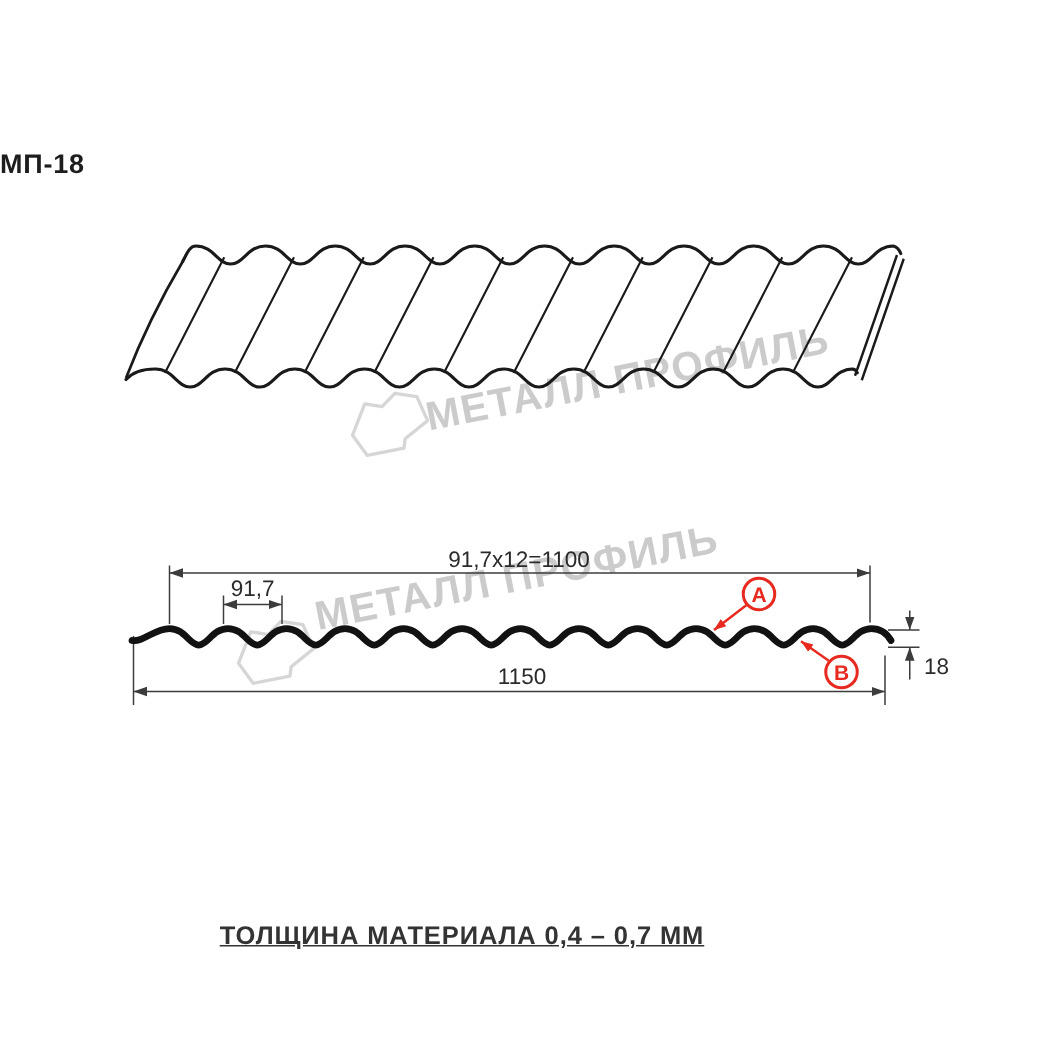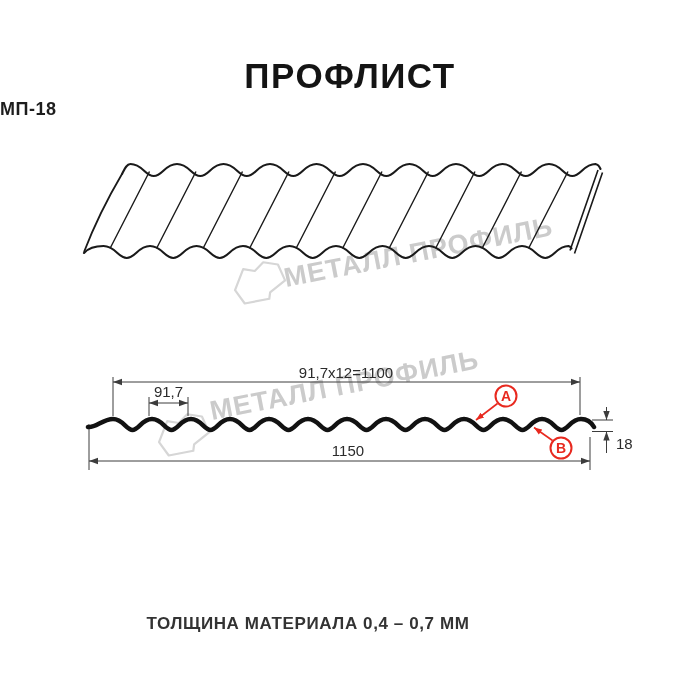--- a/index.html
+++ b/index.html
@@ -10,34 +10,33 @@
   .title{
     position:absolute;left:0;top:58px;width:700px;text-align:center;
     font-size:35px;font-weight:bold;letter-spacing:1.5px;color:#141414;line-height:1;
   }
   .subtitle{
     position:absolute;left:0;top:100px;width:700px;
     font-size:18px;font-weight:bold;letter-spacing:0.5px;color:#1d1d1d;line-height:1;
   }
   .footer-note{
     position:absolute;left:0;top:615px;width:616px;text-align:center;
-    font-size:17px;font-weight:bold;letter-spacing:0.6px;color:#333333;line-height:1.1;
+    font-size:17px;font-weight:bold;letter-spacing:0.6px;color:#333333;line-height:1.1;text-decoration:underline;
   }
   svg{position:absolute;left:0;top:0;}
   svg text{font-family:"Liberation Sans",sans-serif;}
   .dim-txt{font-size:15px;fill:#2b2b2b;}
   .wm-txt{font-size:27px;font-weight:bold;letter-spacing:1px;}
   .callout-txt{font-size:14px;font-weight:bold;}
 </style>
 </head>
 <body>
 
 <div class="canvas">
 
-  <div class="title">ПРОФЛИСТ</div>
   <div class="subtitle">МП-18</div>
 
   <svg width="700" height="700" viewBox="0 0 700 700">
     <defs>
       <marker id="arrEnd" markerWidth="10" markerHeight="8" refX="9" refY="4" orient="auto" markerUnits="userSpaceOnUse">
         <path d="M0,0.8 L9,4 L0,7.2 Z" fill="#3c3c3c"></path>
       </marker>
       <marker id="arrStart" markerWidth="10" markerHeight="8" refX="0" refY="4" orient="auto" markerUnits="userSpaceOnUse">
         <path d="M9,0.8 L0,4 L9,7.2 Z" fill="#3c3c3c"></path>
       </marker>

